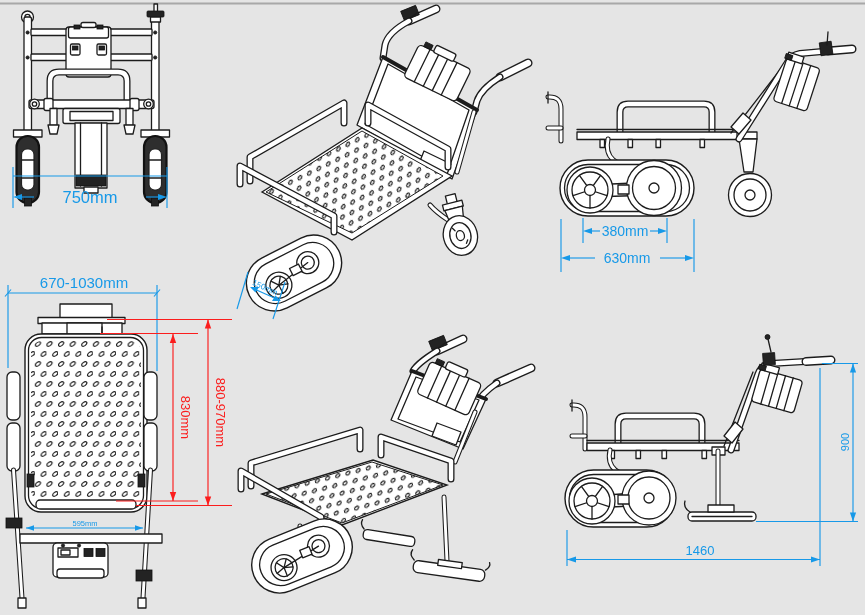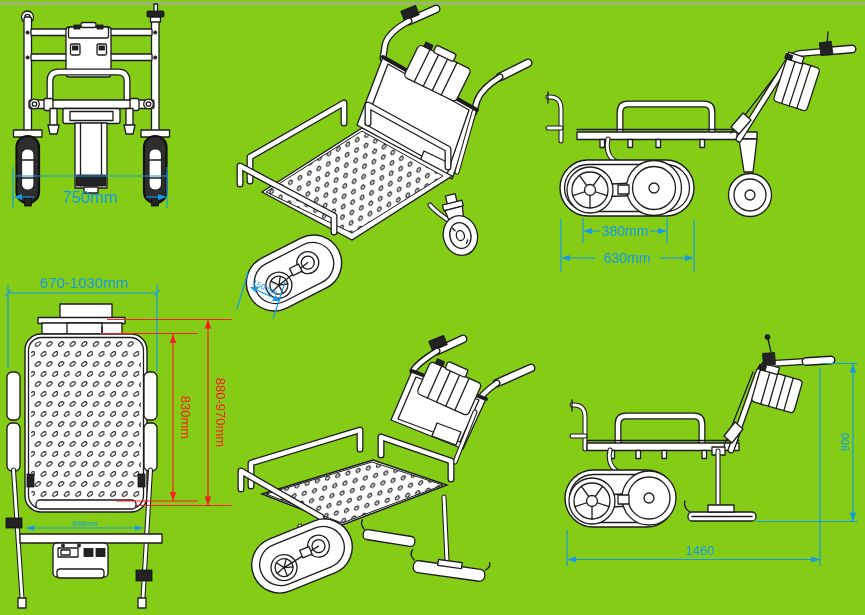--- a/index.html
+++ b/index.html
@@ -1,16 +1,16 @@
 <!DOCTYPE html>
 <html><head>
 <meta charset="utf-8">
 <style>
   html,body{margin:0;padding:0;background:#fff;}
-  .canvas{position:relative;width:865px;height:615px;background:#84cc16;overflow:hidden;
+  .canvas{position:relative;width:865px;height:615px;background:#e5e5e5;overflow:hidden;
           font-family:"Liberation Sans",sans-serif;}
   svg{display:block}
   .ln  {fill:none;stroke:#1c1c1c;stroke-width:1.3;stroke-linecap:round;stroke-linejoin:round;}
   .lnf {fill:#fff;stroke:#1c1c1c;stroke-width:1.3;stroke-linejoin:round;}
   .thk {fill:none;stroke:#1c1c1c;stroke-width:4;stroke-linecap:round;}
   .dark{fill:#232323;stroke:#111;stroke-width:0.8;}
   .hole{fill:none;stroke:#1f1f1f;stroke-width:1.15;}
   .tube    {fill:none;stroke:#1c1c1c;stroke-width:7;  stroke-linecap:round;stroke-linejoin:round;}
   .tube-in {fill:none;stroke:#ffffff;stroke-width:4.4;stroke-linecap:round;stroke-linejoin:round;}
   .tube-s    {fill:none;stroke:#1c1c1c;stroke-width:5;  stroke-linecap:round;stroke-linejoin:round;}

